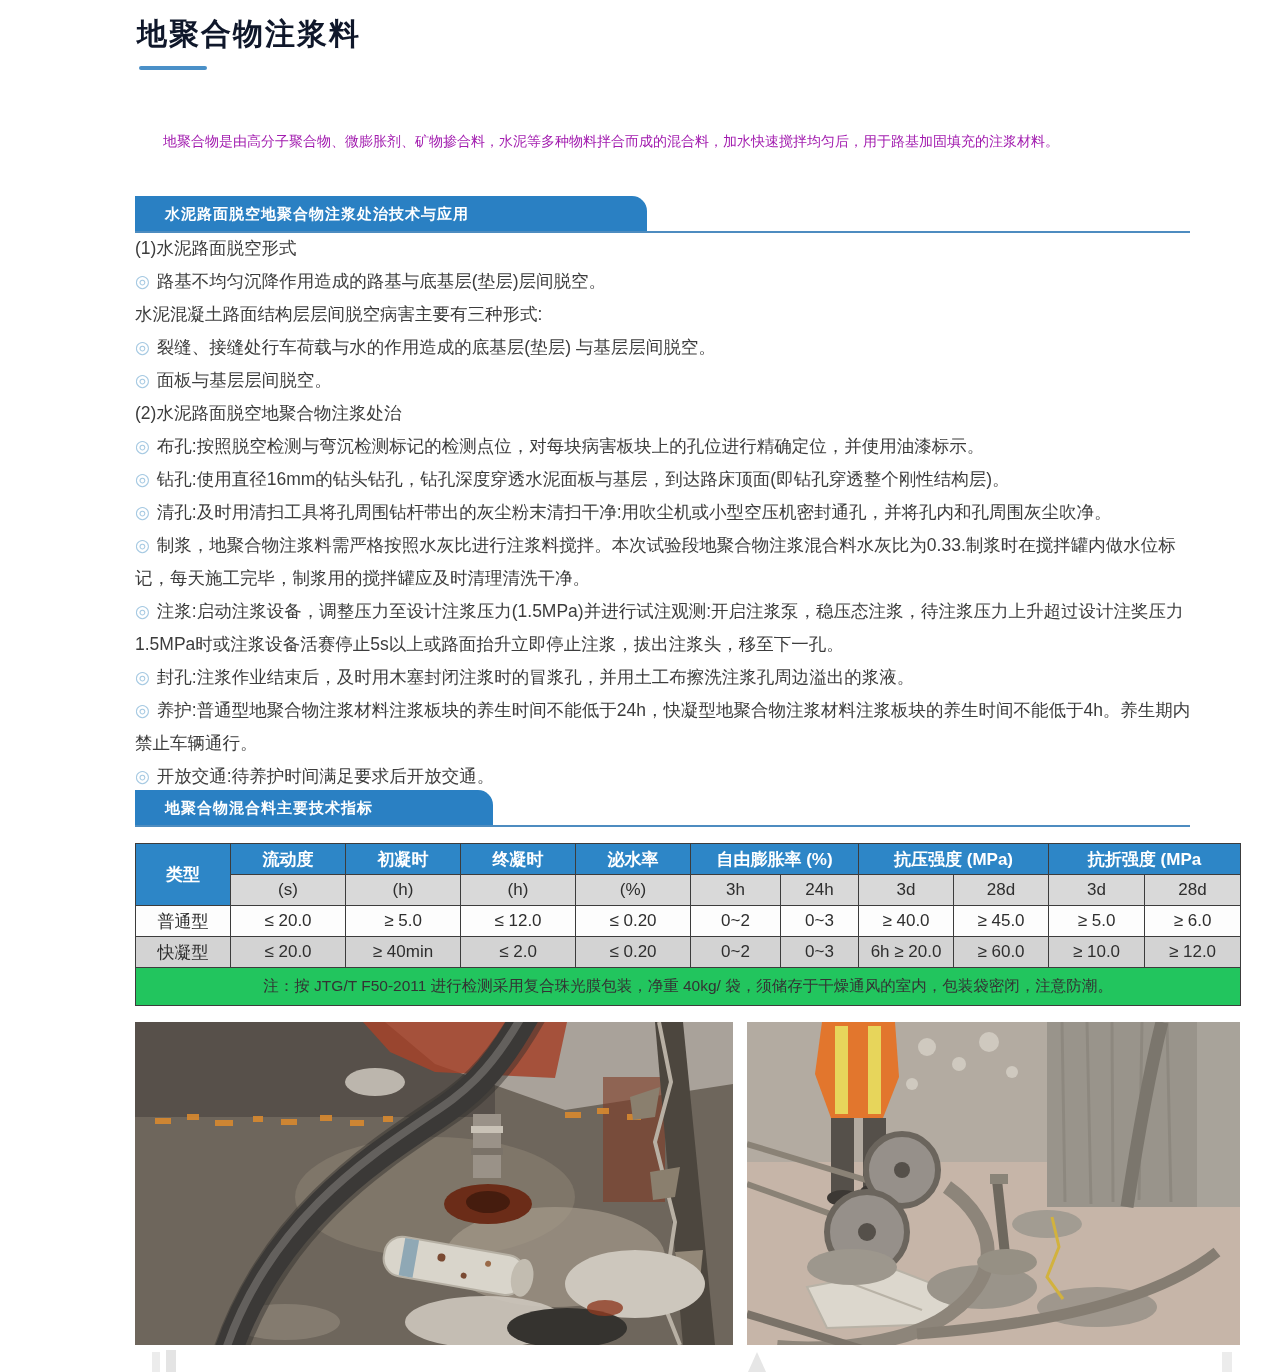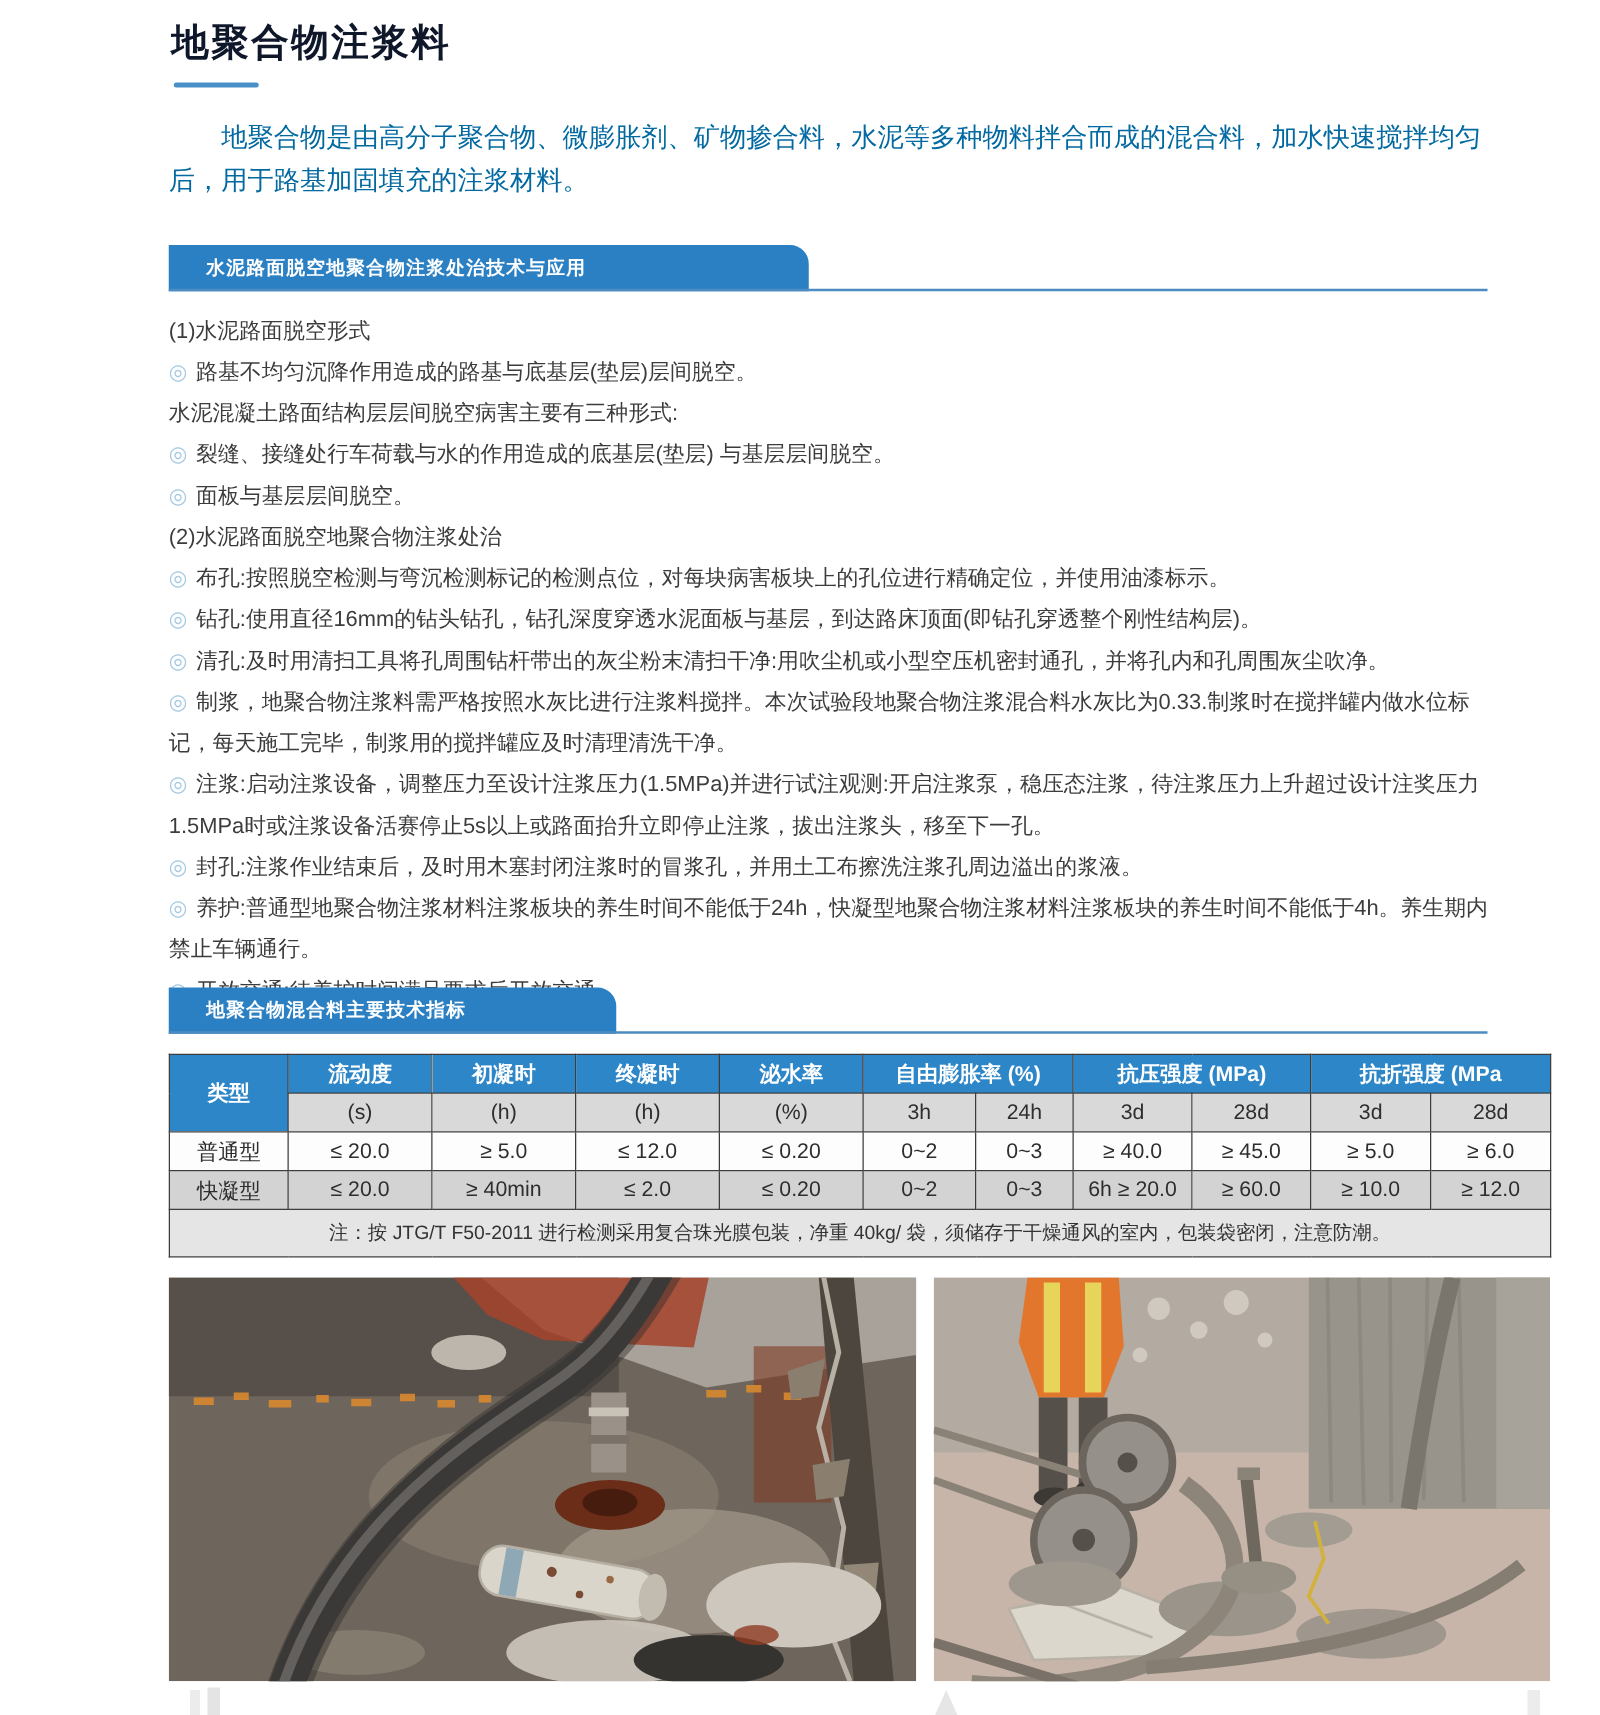--- a/index.html
+++ b/index.html
@@ -14,59 +14,59 @@
   .page-title {
     left:137px; top:14px; font-size:30px; font-weight:700;
     color:#0f172a; letter-spacing:2px;
   }
   .title-underline {
     left:139px; top:66px; width:68px; height:4px; background:#4a90c8; border-radius:2px;
   }
 
   
   .intro {
-    left:135px; top:94px; width:1058px; font-size:21px; line-height:34px;
-    text-indent:2em; color:#0369a1;
+    left:135px; top:124px; width:1058px; font-size:14px; line-height:34px;
+    text-indent:2em; color:#a21caf;
   }
 
   
   .banner {
     height:37px; background:#2a80c3; border-radius:0 15px 0 0;
     display:flex; align-items:center; padding:0 34px 0 30px;
   }
   .banner span { color:#ffffff; font-size:15px; font-weight:700; letter-spacing:1px; }
   .banner-underline { height:2px; background:#4d8cc0; }
   .banner1 { left:135px; top:196px; min-width:512px; }
   .banner1-line { left:135px; top:231px; width:1055px; }
   .banner2 { left:135px; top:790px; min-width:358px; }
   .banner2-line { left:135px; top:825px; width:1055px; }
 
   
   .proc {
-    left:135px; top:248px; width:1060px; font-size:17.5px; line-height:33px; color:#3c3c3c;
+    left:135px; top:232px; width:1060px; font-size:17.5px; line-height:33px; color:#3c3c3c;
   }
   .para { min-height:33px; }
   .bullet { color:#a5c9e2; font-size:17px; margin-right:7px; }
 
   
   .spec-table-wrap { left:135px; top:843px; width:1105px; }
   table.spec {
     width:1105px; border-collapse:collapse; table-layout:fixed;
     font-size:17px; color:#2e2e2e;
   }
   table.spec th, table.spec td {
     border:1px solid #3c3c3c; text-align:center; vertical-align:middle;
     height:31px; padding:1px 2px; font-weight:400; overflow:hidden; white-space:nowrap;
   }
   table.spec th.blue { background:#2d86c7; color:#ffffff; font-weight:700; font-size:17px; }
   table.spec tr.units th { background:#d9d9d9; font-weight:400; }
   table.spec tr.row-white td { background:#fdfdfd; }
   table.spec tr.row-gray td { background:#d3d3d3; }
   table.spec td.note-cell {
-    background:#e5e5e5; height:38px; font-size:15.5px; white-space:normal; color:#333;
+    background:#22c55e; height:38px; font-size:15.5px; white-space:normal; color:#333;
   }
 
   
   .photo { display:block; }
   .photo-left { left:135px; top:1022px; }
   .photo-right { left:747px; top:1022px; }
 
   
   .hint { background:#ececec; }
   .hint-tri {

